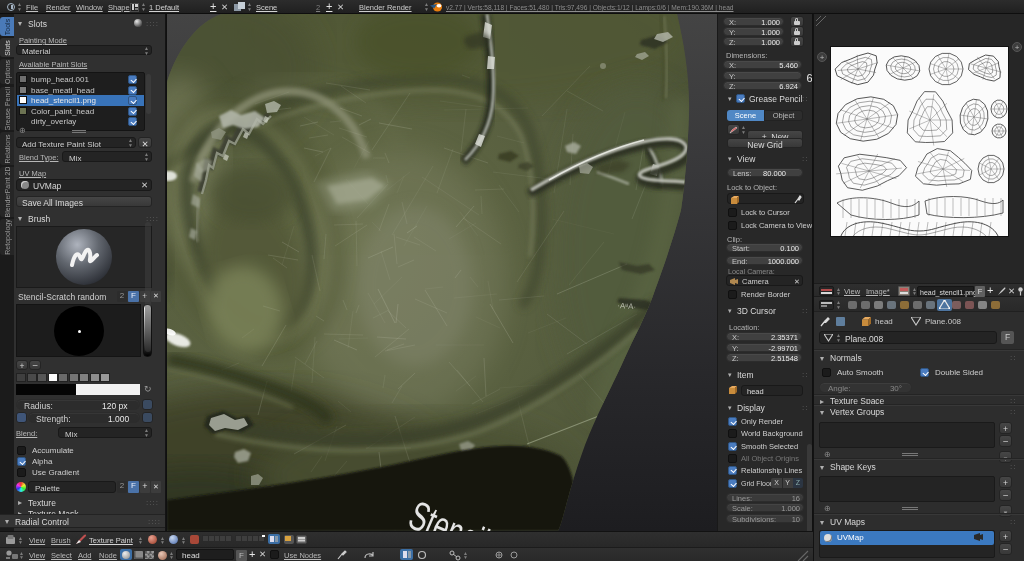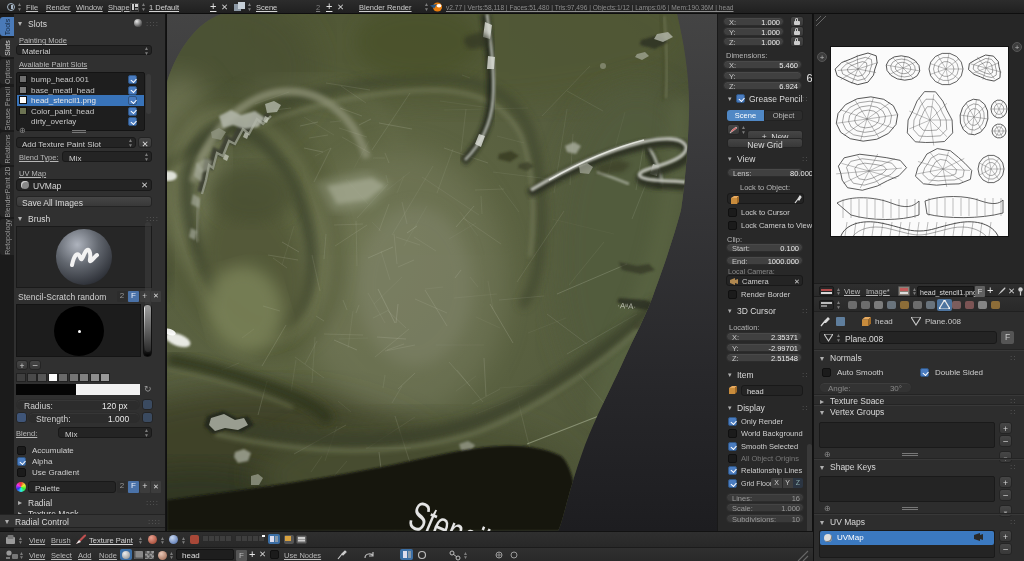--- a/index.html
+++ b/index.html
@@ -440,21 +440,21 @@
     <div class="lbl2" style="left:32px;top:454px;">Use Gradient</div>
     <div class="abs" style="left:16px;top:468px;width:10px;height:10px;border-radius:5px;background:conic-gradient(#e33,#ee3,#3e3,#3ee,#33e,#e3e,#e33);"></div>
     <div class="dd" style="left:28px;top:467px;width:88px;height:12px;">
       <span style="position:absolute;left:6px;top:2px;">Palette</span>
     </div>
     <div class="abs" style="left:117px;top:467px;width:10px;height:12px;background:#2c2c2c;color:#999;font-size:8px;text-align:center;border-radius:2px;">2</div>
     <div class="abs" style="left:128px;top:467px;width:11px;height:12px;background:#4a72a8;color:#e8eefa;font-size:8px;text-align:center;border-radius:1px;">F</div>
     <div class="abs" style="left:140px;top:467px;width:10px;height:12px;background:#3c3c3c;color:#ddd;font-size:9px;text-align:center;border-radius:1px;">+</div>
     <div class="abs" style="left:151px;top:467px;width:10px;height:12px;background:#3c3c3c;color:#ddd;font-size:7px;text-align:center;border-radius:1px;"><span style="position:relative;top:1.5px;">✕</span></div>
     <div class="abs" style="left:18px;top:484px;color:#b0b0b0;font-size:8px;">▸</div>
-    <div class="hdrtxt" style="left:28px;top:484px;">Radial</div>
+    <div class="hdrtxt" style="left:28px;top:484px;">Texture</div>
     <div class="dots" style="left:146px;top:485px;">::::</div>
     <div class="abs" style="left:18px;top:495px;color:#b0b0b0;font-size:8px;">▸</div>
     <div class="hdrtxt" style="left:28px;top:495px;">Texture Mask</div>
     <div class="abs" style="left:-1px;top:500px;width:167px;height:14px;background:#343434;border-top:1px solid #232323;border-bottom:1px solid #202020;"></div>
     <div class="abs" style="left:5px;top:503px;color:#b0b0b0;font-size:8px;">▾</div>
     <div class="hdrtxt" style="left:15px;top:503px;">Radial Control</div>
     <div class="dots" style="left:148px;top:504px;">::::</div>
     <div class="abs" style="left:144.5px;top:208px;width:6px;height:130px;background:#3f3f3f;border-radius:3px;opacity:.5;"></div>
   </div>
 <div class="abs" style="left:717px;top:14px;width:95px;height:517px;background:#282828;border-left:1px solid #191919;overflow:hidden;">
@@ -497,22 +497,22 @@
       <path d="M1,7 L3,4 L7,1 L8,2 L4,5 Z" fill="#d44" stroke="#eee" stroke-width=".5"></path>
     </svg>
     <div class="ud" style="left:23px;top:111px;">▲<br>▼</div>
     <div class="btn" style="left:29px;top:116px;width:56px;height:11px;"><span style="position:relative;top:1px;">+&nbsp; New</span></div>
     <div class="btn" style="left:9px;top:124px;width:76px;height:10px;"><span style="position:relative;top:1px;">New Grid</span></div>
     <div class="abs" style="left:10px;top:141px;color:#b0b0b0;font-size:7px;">▾</div>
     <div class="hdrtxt" style="left:19px;top:140px;">View</div>
     <div class="dots" style="left:84px;top:141px;">::</div>
     <div class="pill" style="left:9px;top:154px;width:76px;height:9px;background:#404040;"></div>
     <div class="abs" style="left:15px;top:155px;color:#c6c6c6;font-size:7.5px;">Lens:</div>
-    <div class="abs" style="left:95px;top:155px;color:#e8e8e8;font-size:7.5px;transform:translateX(-100%);">80.000</div>
-    <div class="abs" style="left:22px;top:168.5px;color:#b5b5b5;font-size:7.5px;">Lock to Object:</div>
+    <div class="abs" style="left:68px;top:155px;color:#e8e8e8;font-size:7.5px;transform:translateX(-100%);">80.000</div>
+    <div class="abs" style="left:9px;top:168.5px;color:#b5b5b5;font-size:7.5px;">Lock to Object:</div>
     <div class="dd" style="left:9px;top:179px;width:77px;height:11px;"></div>
     <svg class="abs" style="left:13px;top:181.5px;" width="8" height="8">
       <rect x="0" y="2" width="6" height="6" fill="#c98c3c"></rect>
       <path d="M0,2 L3,0 L8,0 L6,2 Z" fill="#e8aa5e"></path>
       <path d="M6,2 L8,0 L8,6 L6,8 Z" fill="#a06a28"></path>
     </svg>
     <svg class="abs" style="left:76px;top:181px;" width="8" height="9">
       <path d="M1,8 L4,4 M4,4 L6,1 L7,2 L5,5 Z" stroke="#ddd" stroke-width="1.2" fill="#ddd"></path>
     </svg>
     <div class="chk" style="left:10px;top:193.5px;"></div>

